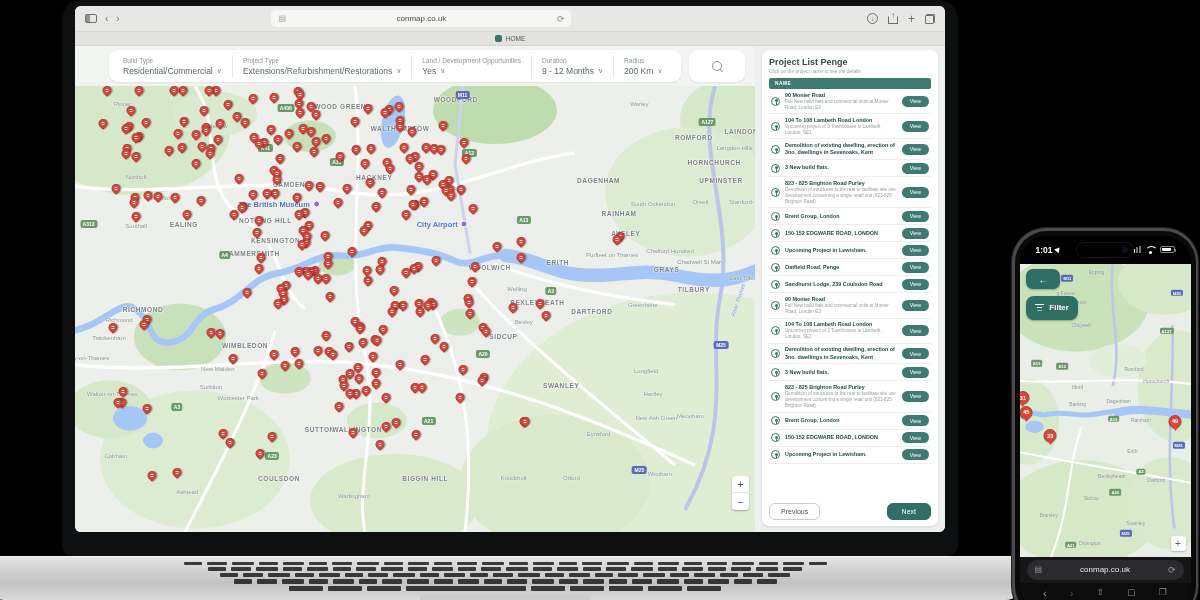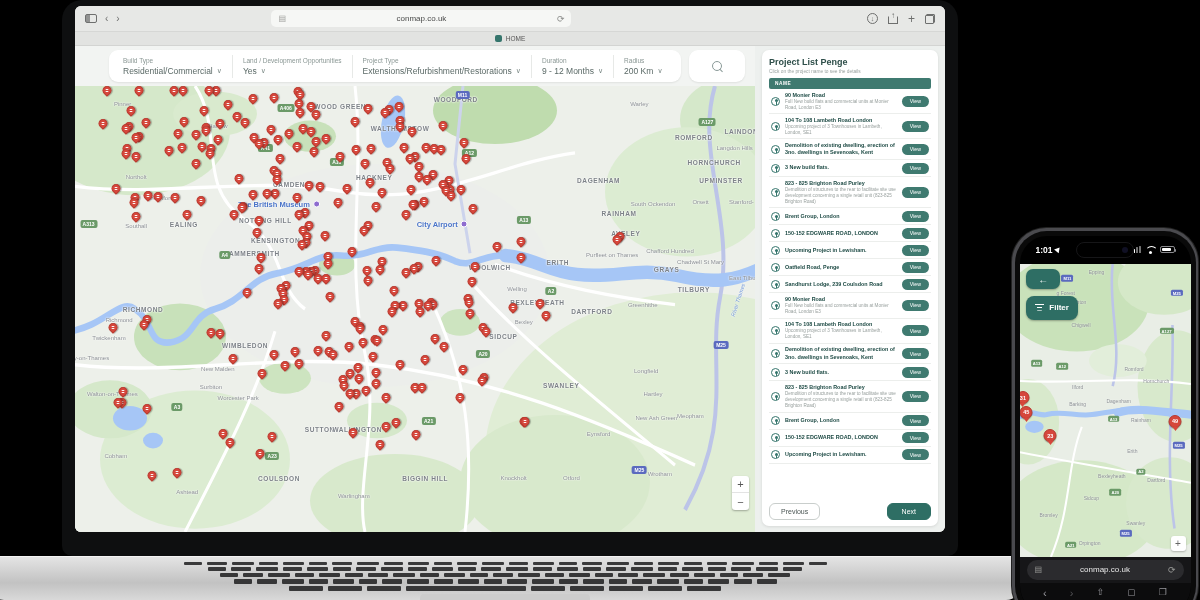--- a/index.html
+++ b/index.html
@@ -231,26 +231,26 @@
       <div class="content">
         <div class="left-col">
 
           <div class="filter-strip">
             <div class="filter-card" id="filter-card">
                 <div class="fgroup">
                   <div class="f-label">Build Type</div>
                   <div class="f-value">Residential/Commercial<span class="chev">∨</span></div>
                 </div>
                 <div class="fgroup">
+                  <div class="f-label">Project Type</div>
+                  <div class="f-value">Extensions/Refurbishment/Restorations<span class="chev">∨</span></div>
+                </div>
+                <div class="fgroup">
                   <div class="f-label">Land / Development Opportunities</div>
                   <div class="f-value">Yes<span class="chev">∨</span></div>
-                </div>
-                <div class="fgroup">
-                  <div class="f-label">Project Type</div>
-                  <div class="f-value">Extensions/Refurbishment/Restorations<span class="chev">∨</span></div>
                 </div>
                 <div class="fgroup">
                   <div class="f-label">Duration</div>
                   <div class="f-value">9 - 12 Months<span class="chev">∨</span></div>
                 </div>
                 <div class="fgroup">
                   <div class="f-label">Radius</div>
                   <div class="f-value">200 Km<span class="chev">∨</span></div>
                 </div>
               </div>

